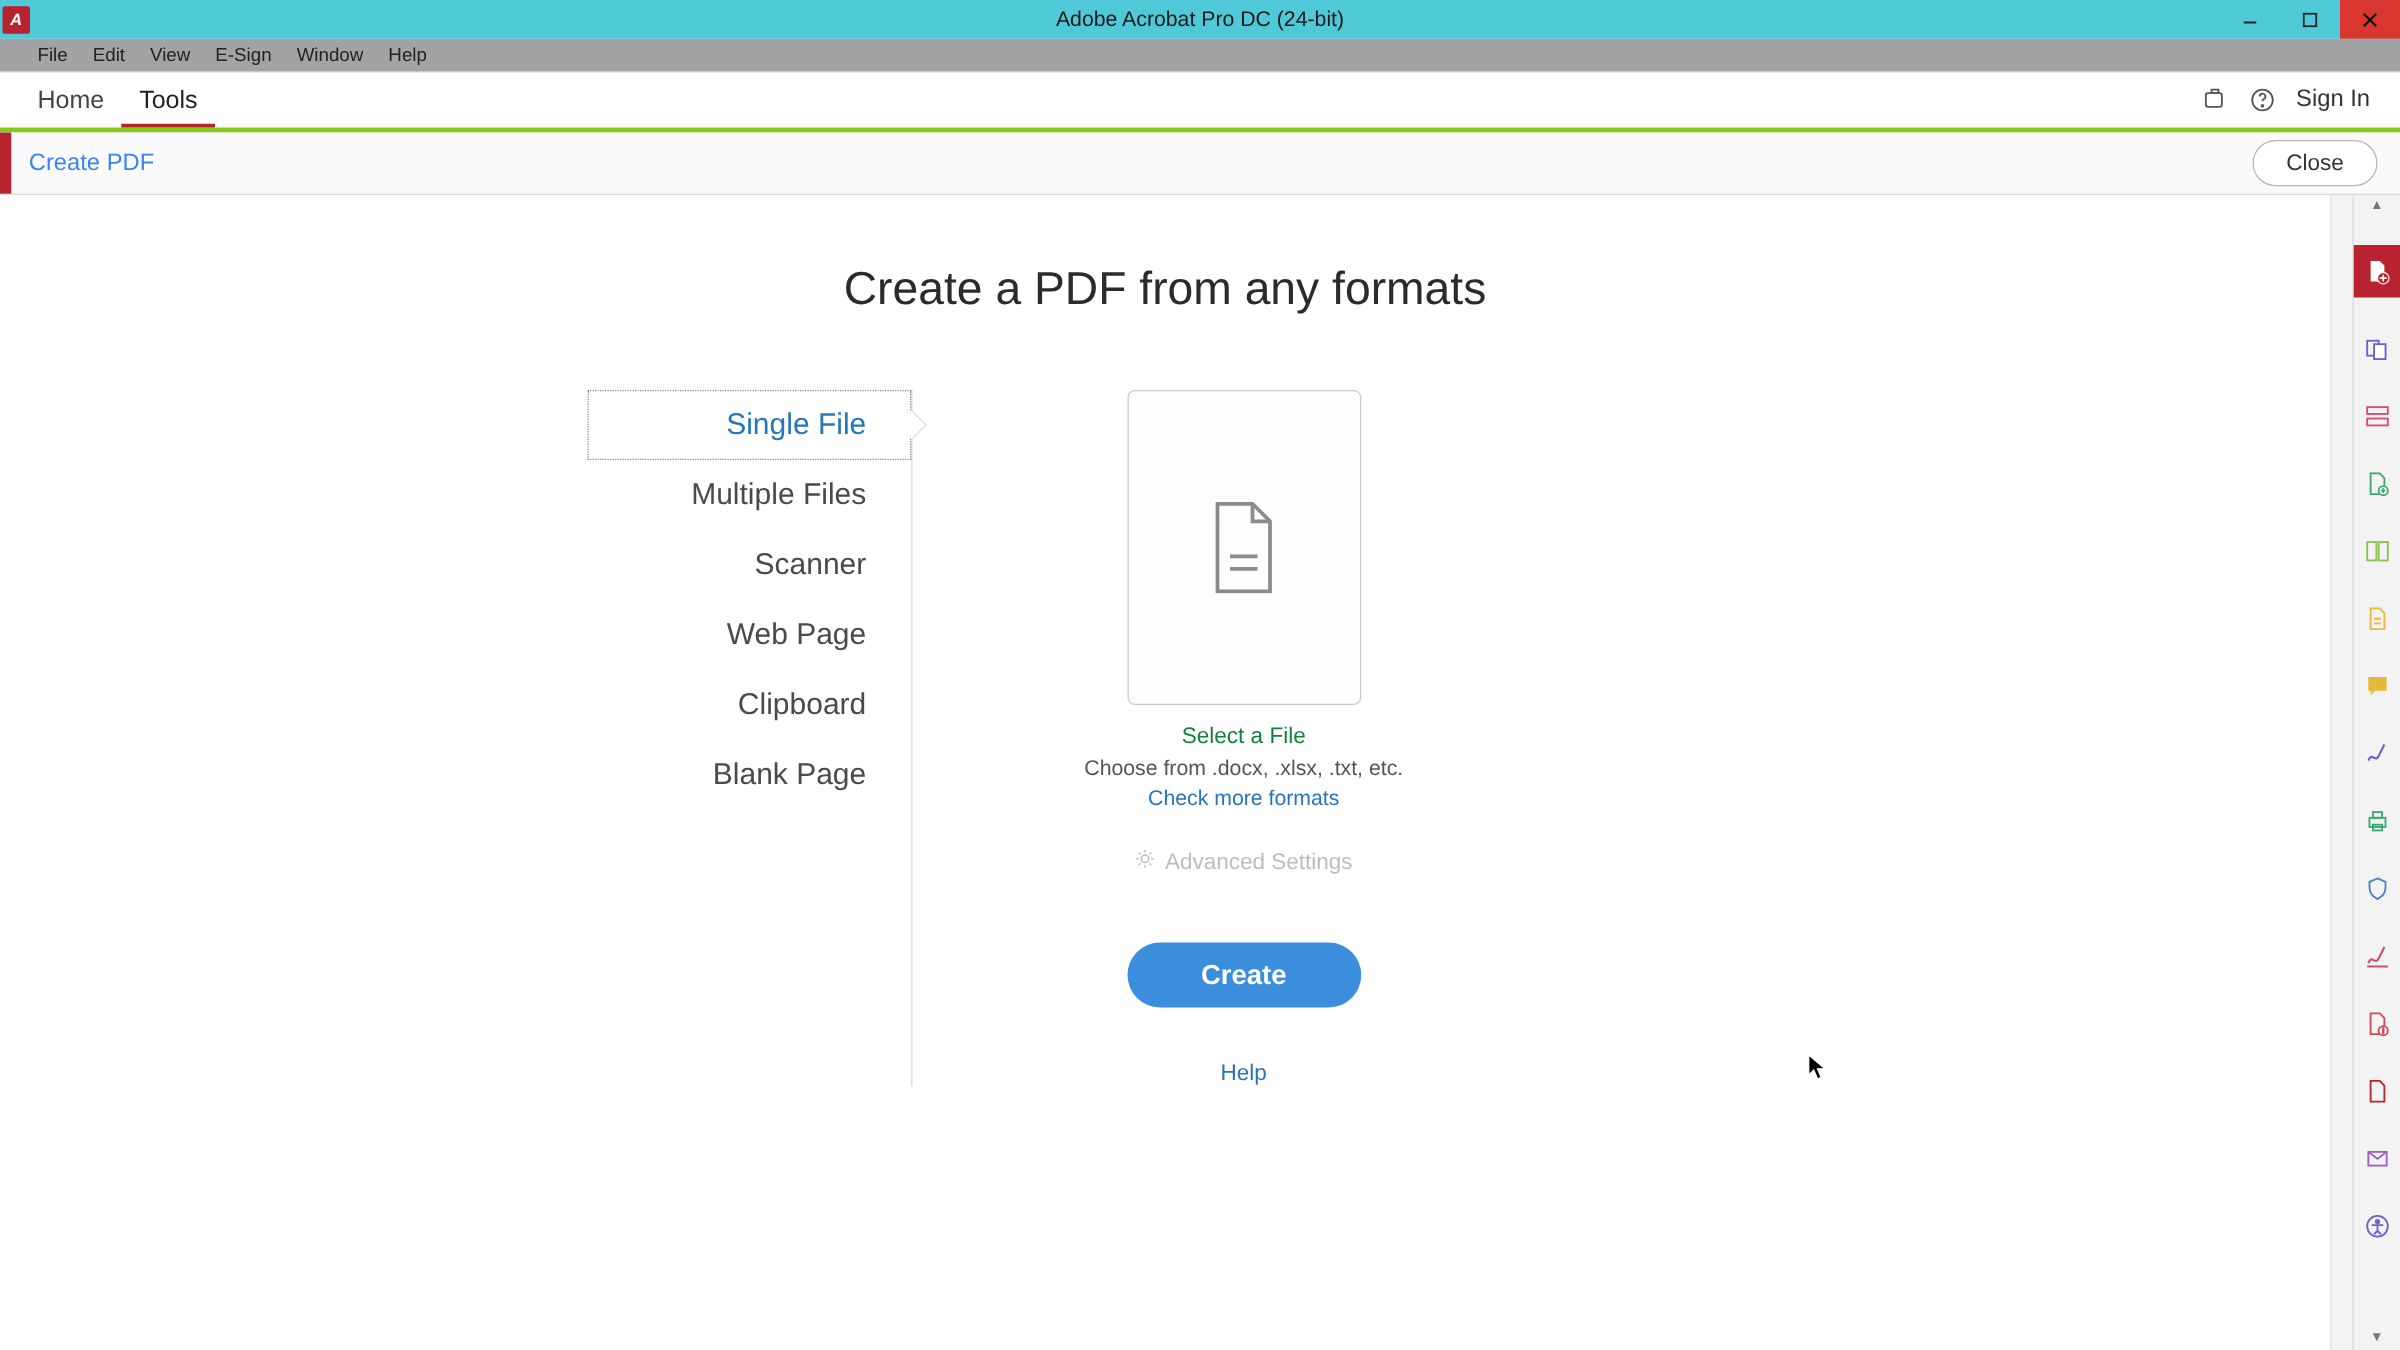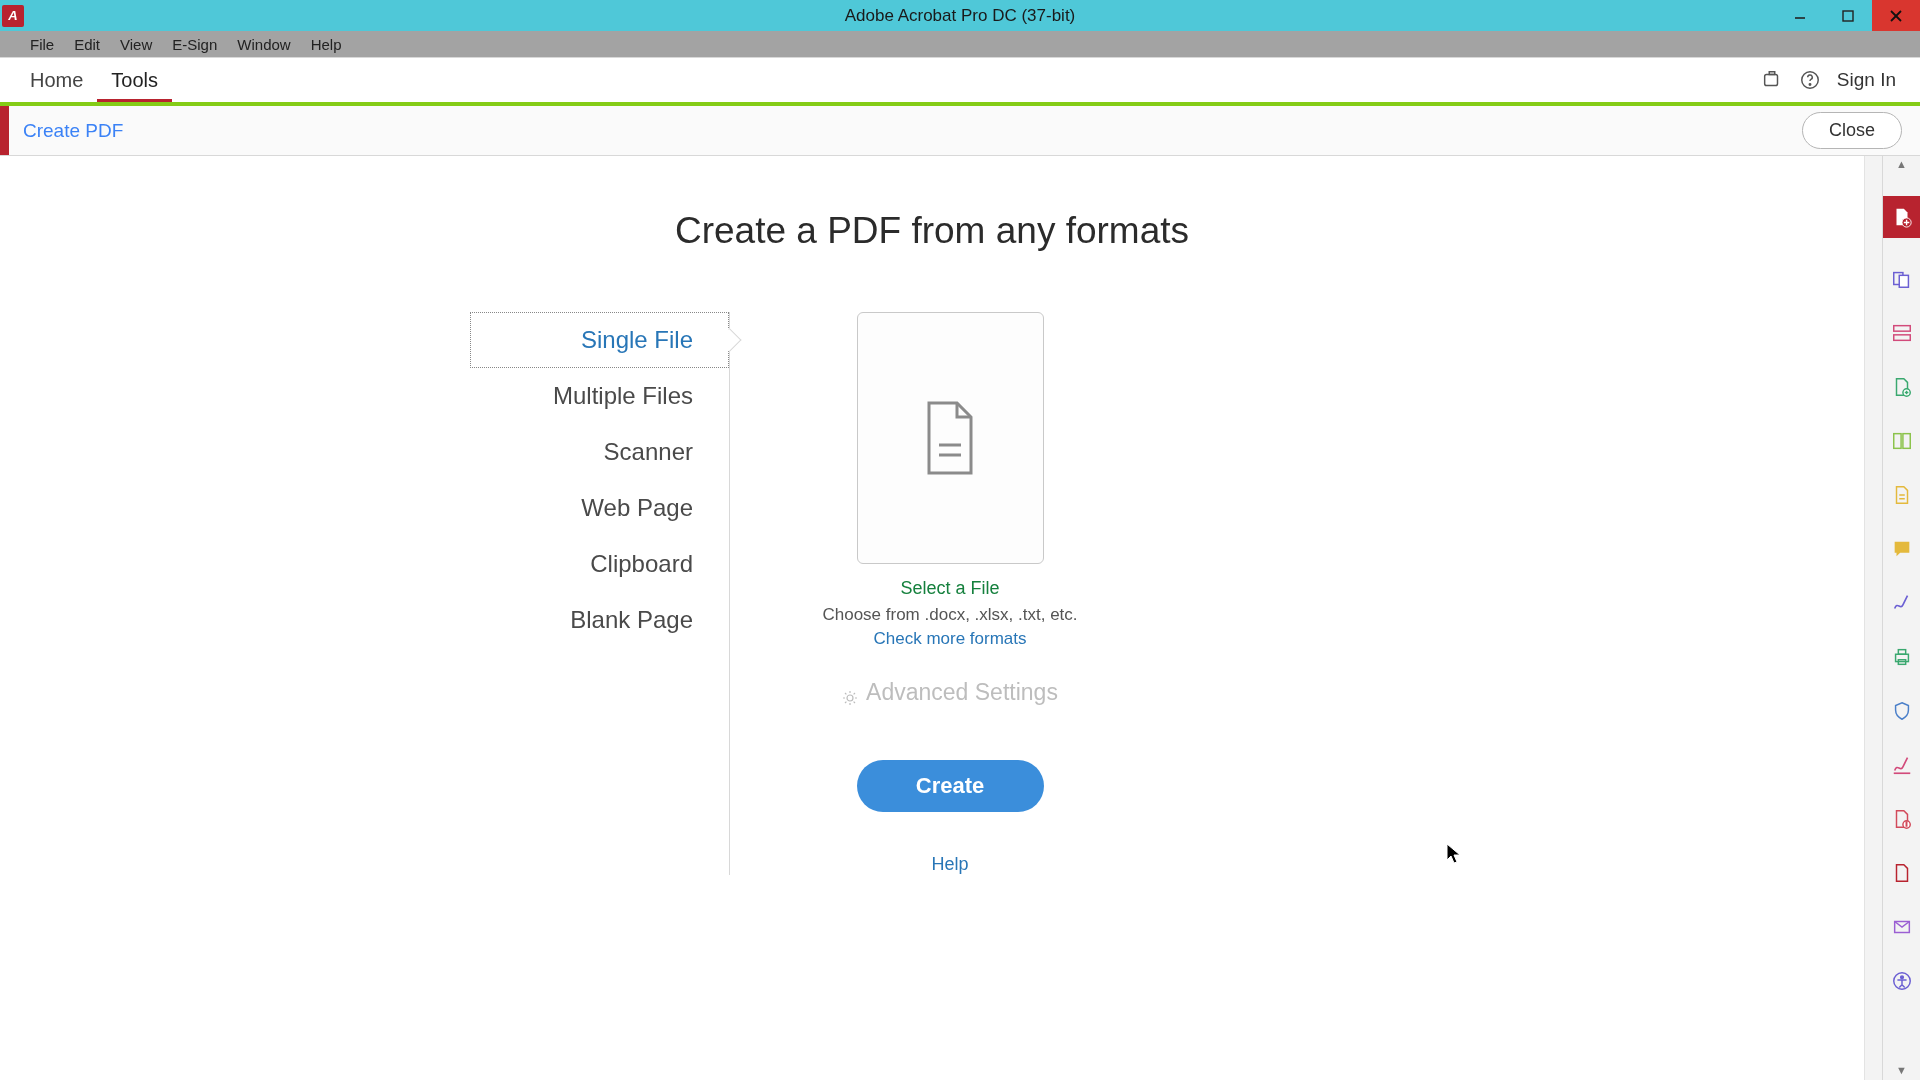--- a/index.html
+++ b/index.html
@@ -44,48 +44,48 @@
 .right-rail .chevron-up, .right-rail .chevron-down { color: #777; font-size: 11px; cursor: pointer; }
 .right-rail .chevron-down { margin-top: auto; margin-bottom: 4px; }
 
 
 .scrollbar { position: absolute; right: 38px; top: 0; bottom: 0; width: 18px; background: #f3f3f3; border-left: 1px solid #e3e3e3; }
 
 
 .content { position: absolute; left: 0; right: 56px; top: 0; bottom: 0; }
 .page-heading { text-align: center; margin-top: 54px; font-size: 37px; font-weight: 400; color: #2b2b2b; }
 
-.create-layout { display: flex; margin-top: 60px; margin-left: 470px; }
+.create-layout { display: flex; margin-top: 60px; margin-left: 470px; gap: 45px; }
 
 .source-list { width: 260px; border-right: 1px solid #d8d8d8; position: relative; }
 .source-item { text-align: right; padding: 14px 36px 14px 10px; font-size: 24px; color: #4a4a4a; cursor: pointer; }
 .source-item.selected { color: #2876b7; border: 1px dotted #888; padding: 13px 35px 13px 9px; position: relative; }
 .source-item.selected::after { content: ""; position: absolute; right: -10px; top: 50%; transform: translateY(-50%) rotate(45deg); width: 16px; height: 16px; background: #fff; border-top: 1px solid #d8d8d8; border-right: 1px solid #d8d8d8; }
 
 .action-panel { margin-left: 70px; width: 300px; display: flex; flex-direction: column; align-items: center; }
 .file-box { width: 187px; height: 252px; background: #fdfdfd; border: 1px solid #c9c9c9; border-radius: 6px; display: flex; align-items: center; justify-content: center; cursor: pointer; }
 .file-box svg { width: 58px; height: 74px; }
 .select-file-label { margin-top: 14px; font-size: 18px; color: #15803d; cursor: pointer; }
 .choose-text { margin-top: 6px; font-size: 17px; color: #555; }
 .check-formats { margin-top: 4px; font-size: 17px; color: #2876b7; cursor: pointer; }
-.adv-settings { margin-top: 30px; font-size: 23px; color: #bdbdbd; display: flex; align-items: flex-end; gap: 8px; }
+.adv-settings { margin-top: 30px; font-size: 18px; color: #bdbdbd; display: flex; align-items: flex-start; gap: 8px; }
 .adv-settings svg { width: 16px; height: 16px; }
 .create-btn { margin-top: 54px; width: 187px; height: 52px; background: #3b8edb; color: #fff; border: none; border-radius: 26px; font-size: 22px; font-weight: 600; cursor: pointer; }
 .help-link { margin-top: 42px; font-size: 18px; color: #2876b7; cursor: pointer; }
 
 
 .cursor { position: absolute; left: 1446px; top: 687px; pointer-events: none; }
 .cursor svg { width: 16px; height: 22px; }
 </style>
 </head>
 <body>
 
 <div class="titlebar">
   <div class="app-icon">A</div>
-  <div class="title">Adobe Acrobat Pro DC (37-bit)</div>
+  <div class="title">Adobe Acrobat Pro DC (24-bit)</div>
   <div class="win-controls">
     <div class="win-btn">
         <svg viewBox="0 0 14 14">
           <line x1="2" y1="9" x2="12" y2="9" stroke="#222" stroke-width="1.6"></line>
         </svg>
       </div>
     <div class="win-btn">
         <svg viewBox="0 0 14 14">
           <rect x="2" y="2" width="10" height="10" fill="none" stroke="#222" stroke-width="1.4"></rect>
         </svg>

